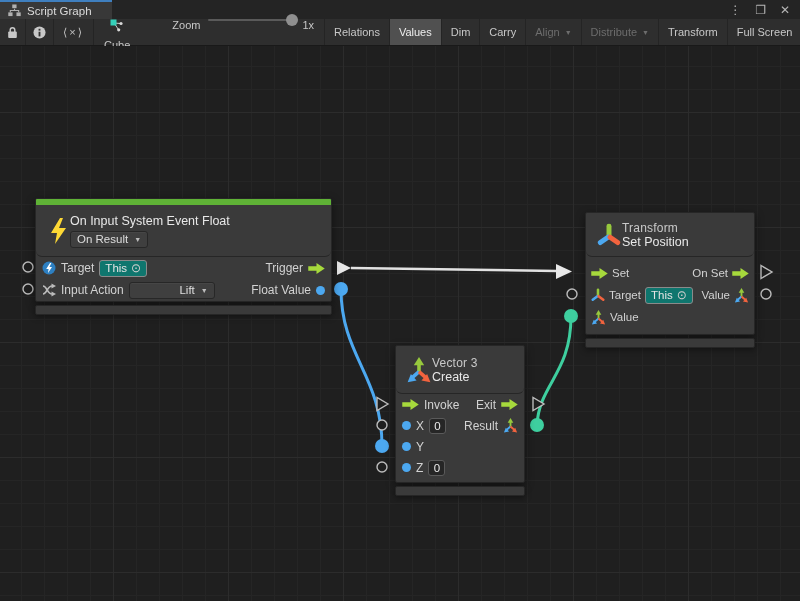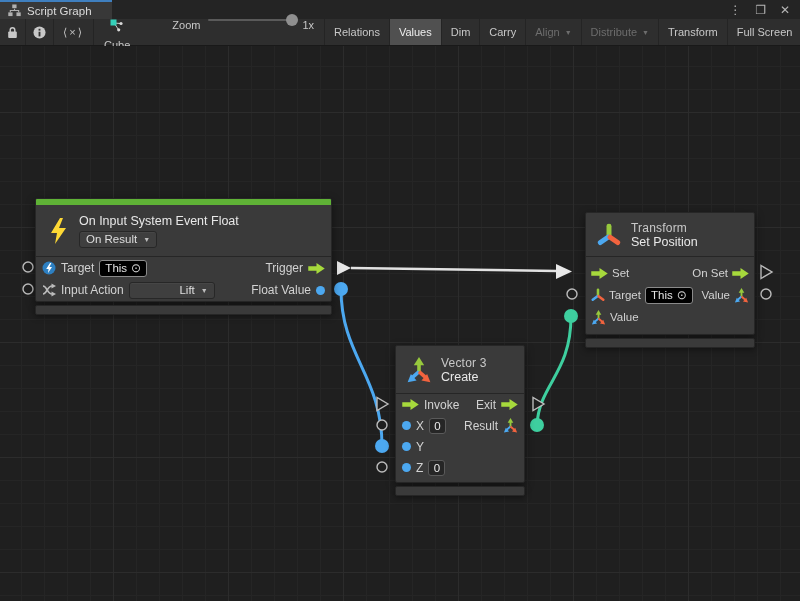--- a/index.html
+++ b/index.html
@@ -44,31 +44,31 @@
 
   svg.overlay { position:absolute; top:0; left:0; width:800px; height:555px; }
 
   
   .node { position:absolute; }
   .node-main { background:#3a3a3a; border:1px solid #262626; border-radius:2px;
     box-shadow:0 3px 10px rgba(0,0,0,.45); overflow:hidden; }
   .node-footer { height:10px; margin-top:3px; background:#3a3a3a; border:1px solid #262626;
     border-radius:2px; box-shadow:0 2px 6px rgba(0,0,0,.4); }
   .accent-strip { height:6px; background:#5FB236; }
-  .node-header { display:flex; align-items:center; gap:9px; padding:5px 10px;
-    border-bottom:1px solid #262626; }
+  .node-header { display:flex; align-items:center; padding:5px 10px;
+    border-bottom:1px solid #262626;border-radius:6px; }
   .hdr-text { display:flex; flex-direction:column; justify-content:center; }
   .hdr-category { font-size:12px; color:#c9c9c9; letter-spacing:.2px; }
   .hdr-title { font-size:12.5px; color:#e8e8e8; }
   .row { display:flex; align-items:center; gap:5px; padding:0 6px; }
   .plabel { font-size:12px; color:#d2d2d2; white-space:nowrap; }
   .spacer { flex:1; }
   .dot { width:9px; height:9px; border-radius:50%; background:#4CA8F0; flex:0 0 9px; }
   .pill { display:inline-flex; align-items:center; gap:4px; border:1px solid #8a8a8a;
-    border-radius:3px; background:#000000; padding:0px 5px; font-size:11.5px; color:#e4e4e4; height:17px; }
+    border-radius:3px; background:#0f766e; padding:0px 5px; font-size:11.5px; color:#e4e4e4; height:17px; }
   .picker { color:#cfcfcf; font-size:12px; line-height:1; }
   .dropdown { display:inline-flex; align-items:center; background:#3f3f3f; border:1px solid #272727;
     border-radius:3px; padding:0 6px; height:17px; font-size:11.5px; color:#dedede;
     box-shadow:inset 0 1px 0 rgba(255,255,255,.04); }
   .dropdown .dd-arrow { font-size:7px; color:#bdbdbd; margin-left:6px; }
   .valbox { display:inline-flex; align-items:center; justify-content:center; min-width:17px; height:16px;
     background:#262626; border:1px solid #5a5a5a; border-radius:3px; padding:0 4px;
     font-size:11.5px; color:#eaeaea; }
 
   

